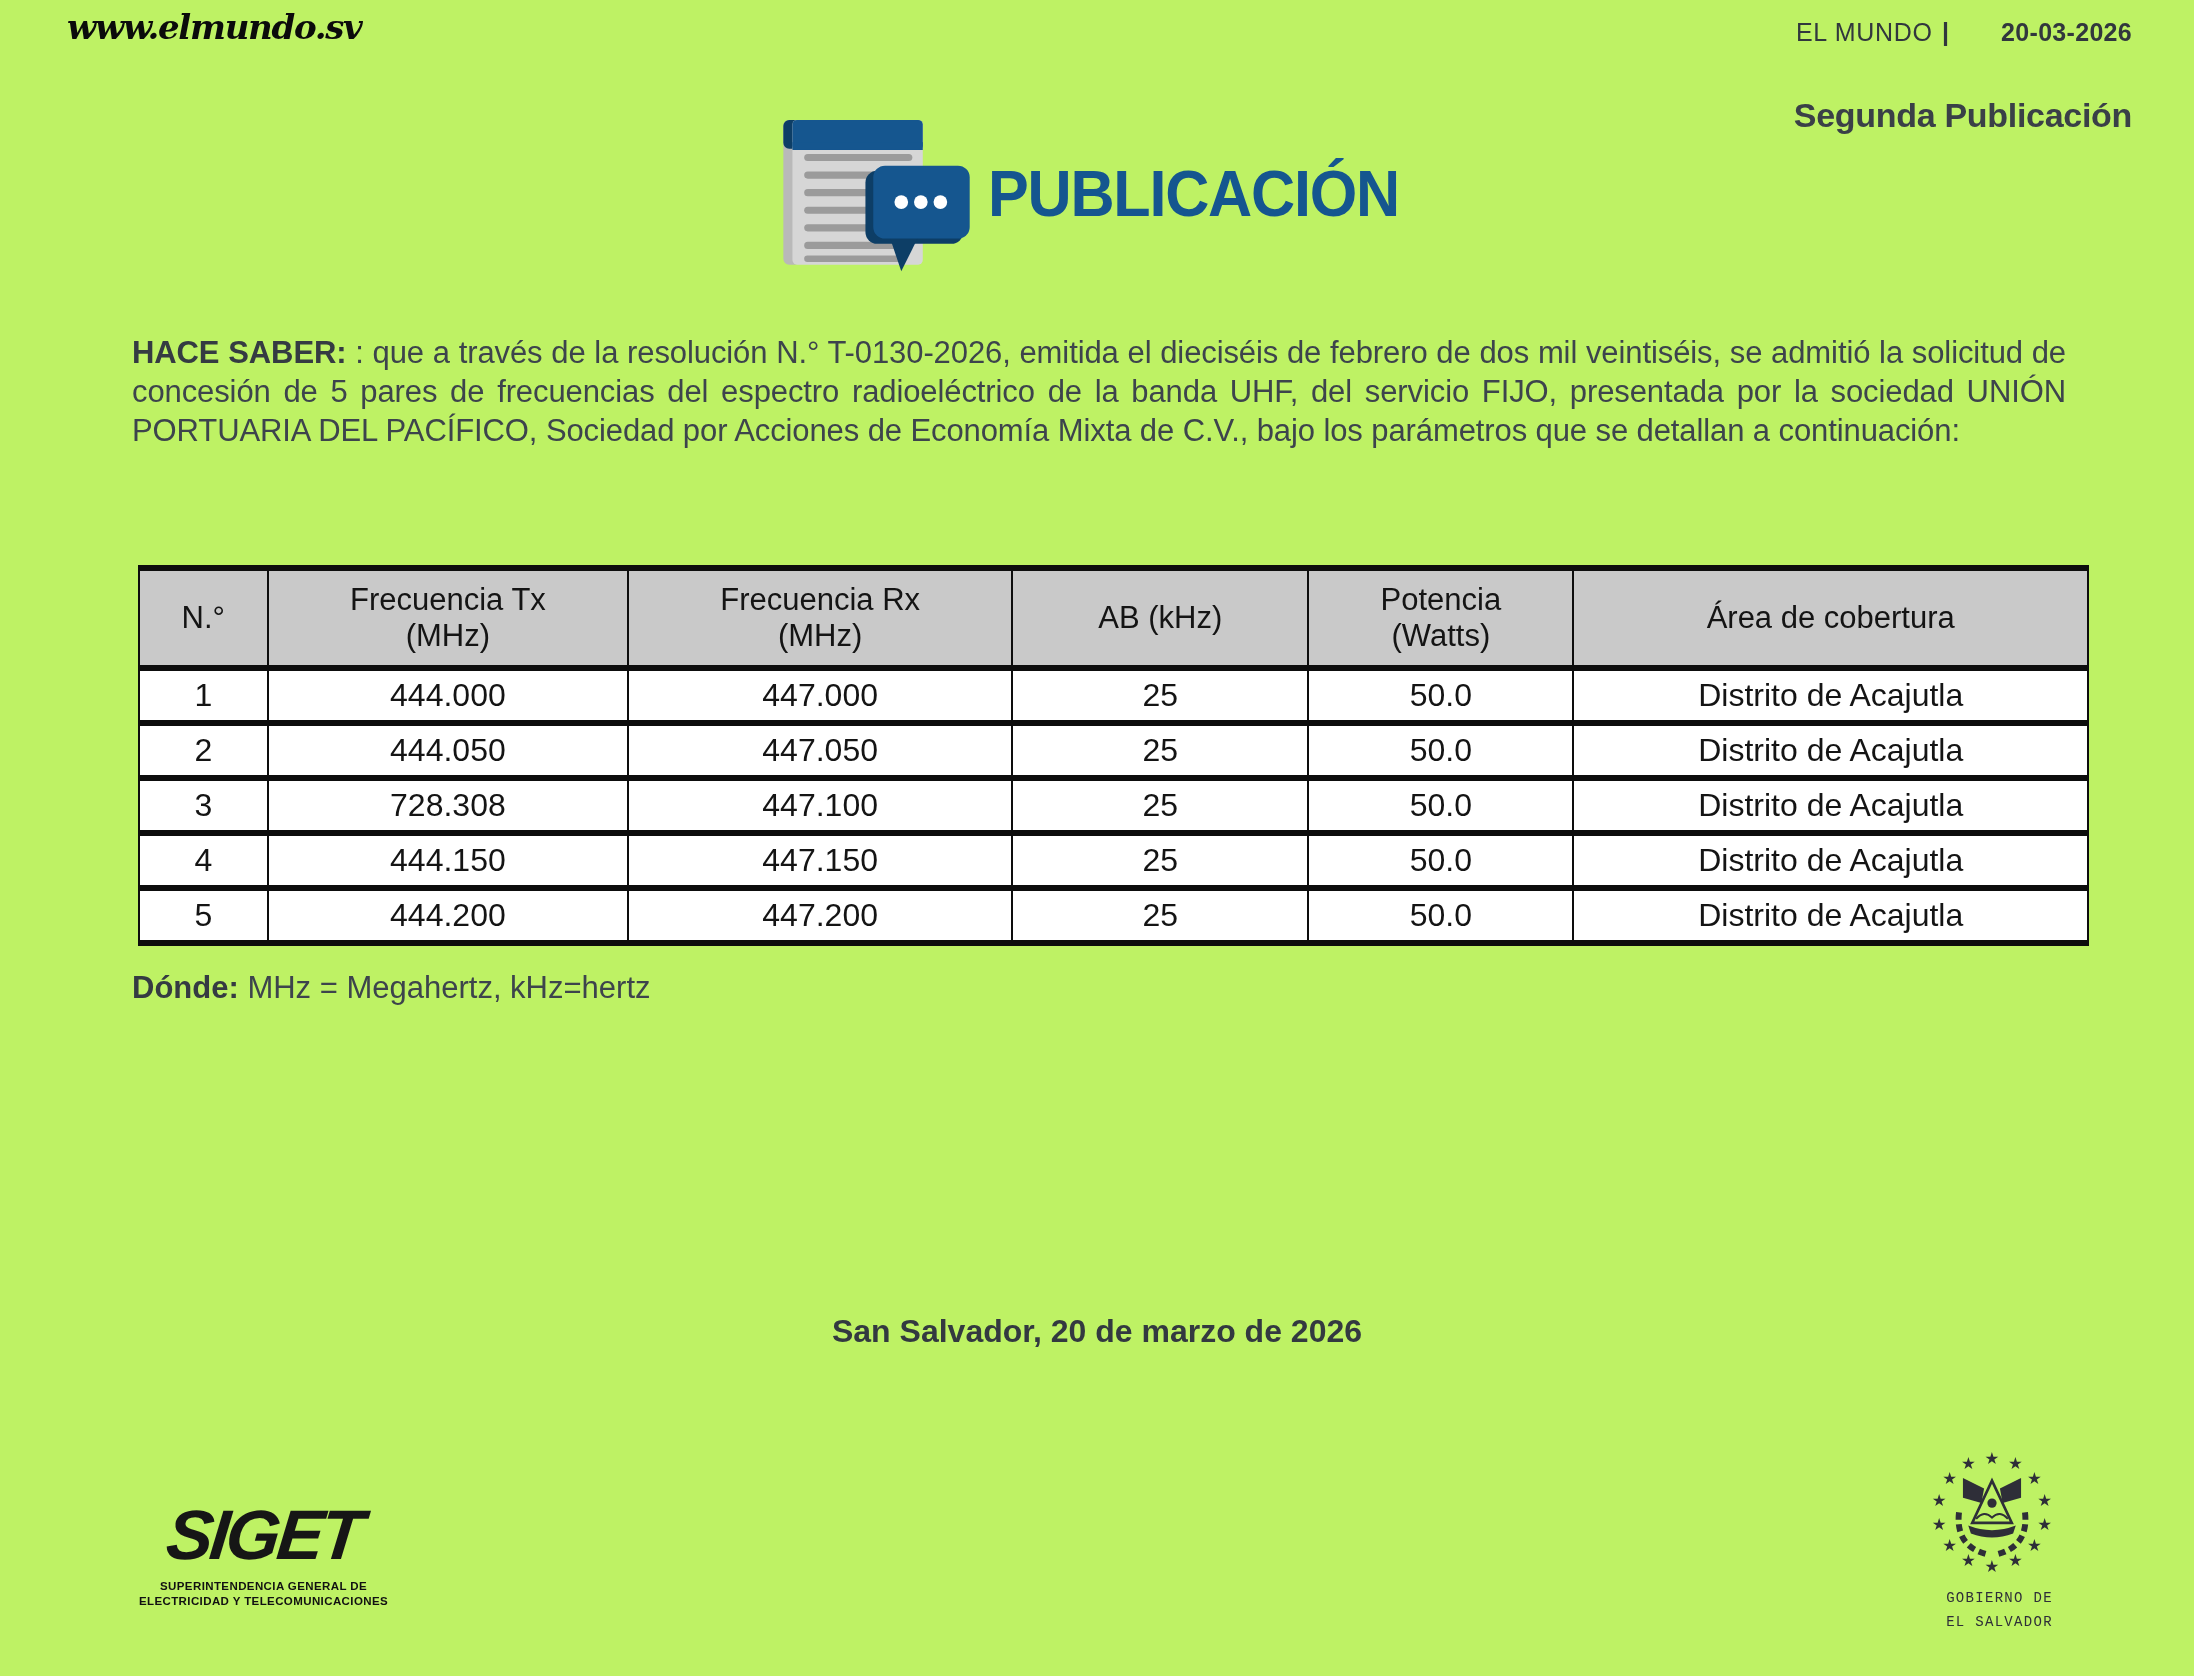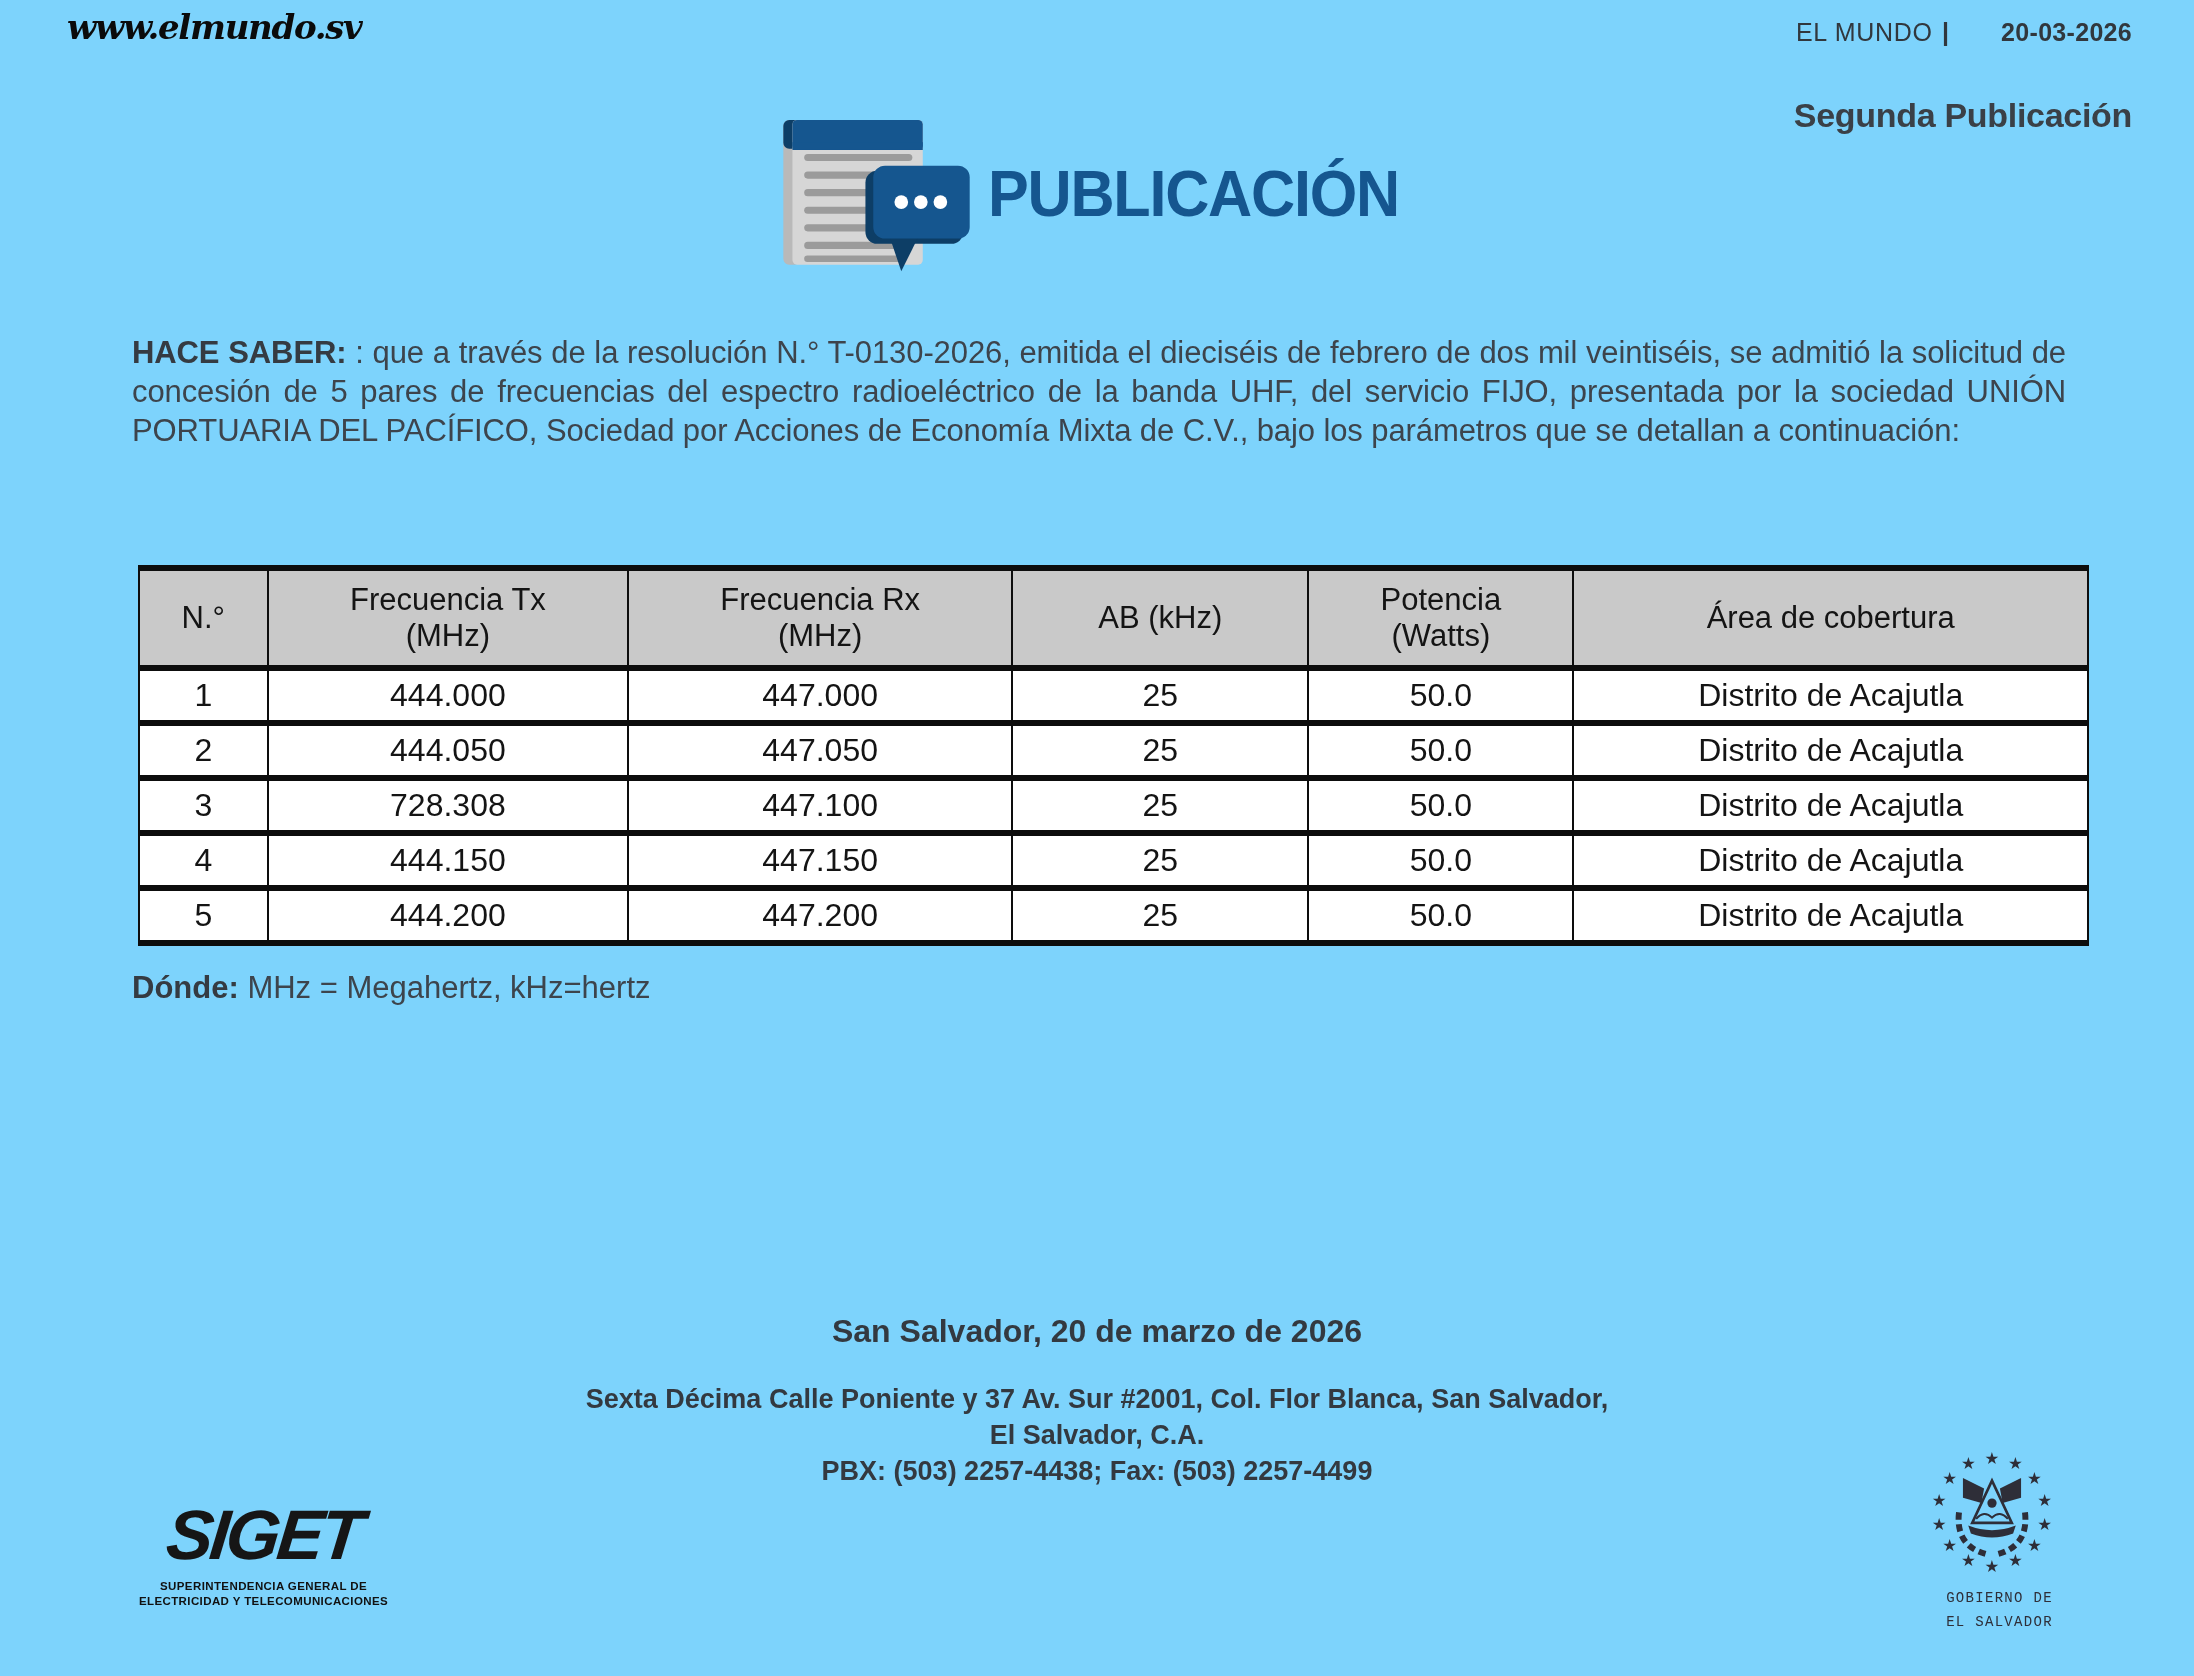--- a/index.html
+++ b/index.html
@@ -1,19 +1,19 @@
 <!DOCTYPE html>
 <html style="font-size:10.8px"><head>
 <meta charset="utf-8">
 <style>
   html,body{margin:0;padding:0;background:#ffffff;}
   .page{
     position:relative;
     width:2194px;height:1677px;
-    background:#7dd3fc;
+    background:#bef264;
     font-family:"Liberation Sans",sans-serif;
     color:#3d444c;
     overflow:hidden;
   }
   
   .masthead{
     position:absolute;left:67px;top:6.7px;
     font-family:"DejaVu Serif",serif;
     font-style:italic;font-weight:bold;
     font-size:34px;color:#0b0b0b;letter-spacing:-1.3px;
@@ -245,25 +245,20 @@
     </tbody>
   </table>
 
   <div class="where">
     <span class="lbl">Dónde:</span><span> MHz = Megahertz, kHz=hertz</span>
   </div>
 
 
 
   <div class="dateline">San Salvador, 20 de marzo de 2026</div>
-  <div class="address">
-    <div>Sexta Décima Calle Poniente y 37 Av. Sur #2001, Col. Flor Blanca, San Salvador,</div>
-    <div>El Salvador, C.A.</div>
-    <div>PBX: (503) 2257-4438; Fax: (503) 2257-4499</div>
-  </div>
 
   <div class="siget">
     <div class="siget-name">SIGET</div>
     <div class="siget-sub">
       <div>SUPERINTENDENCIA GENERAL DE</div>
       <div>ELECTRICIDAD Y TELECOMUNICACIONES</div>
     </div>
   </div>
 
   <div class="seal">

